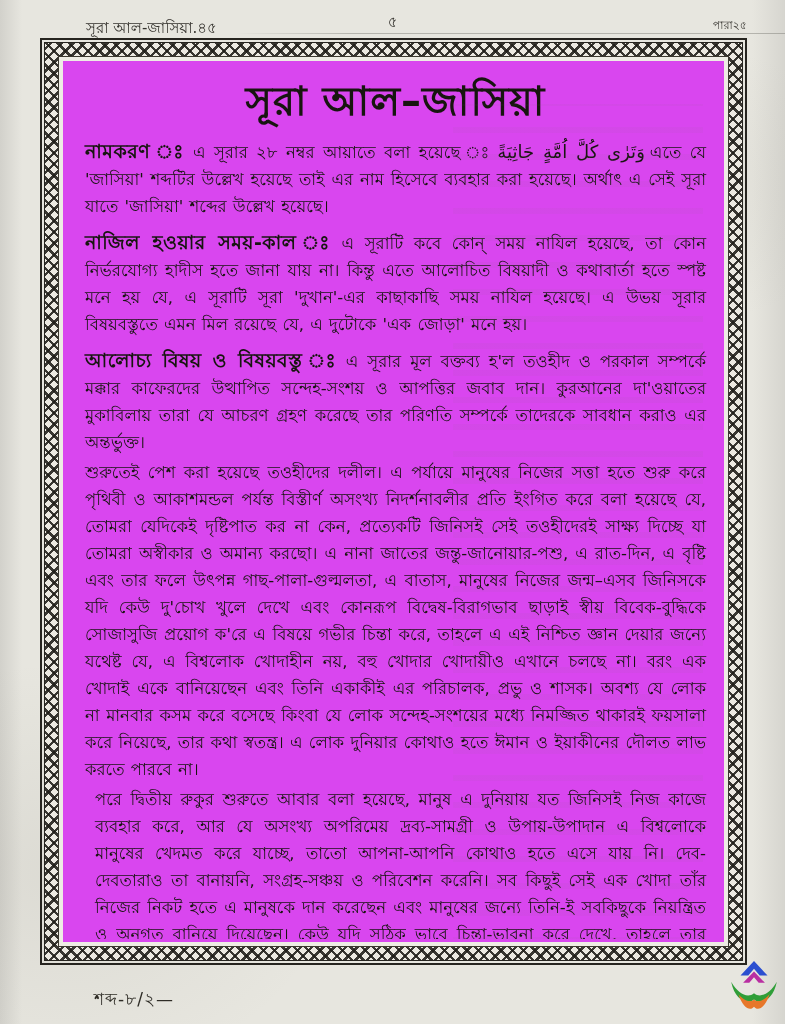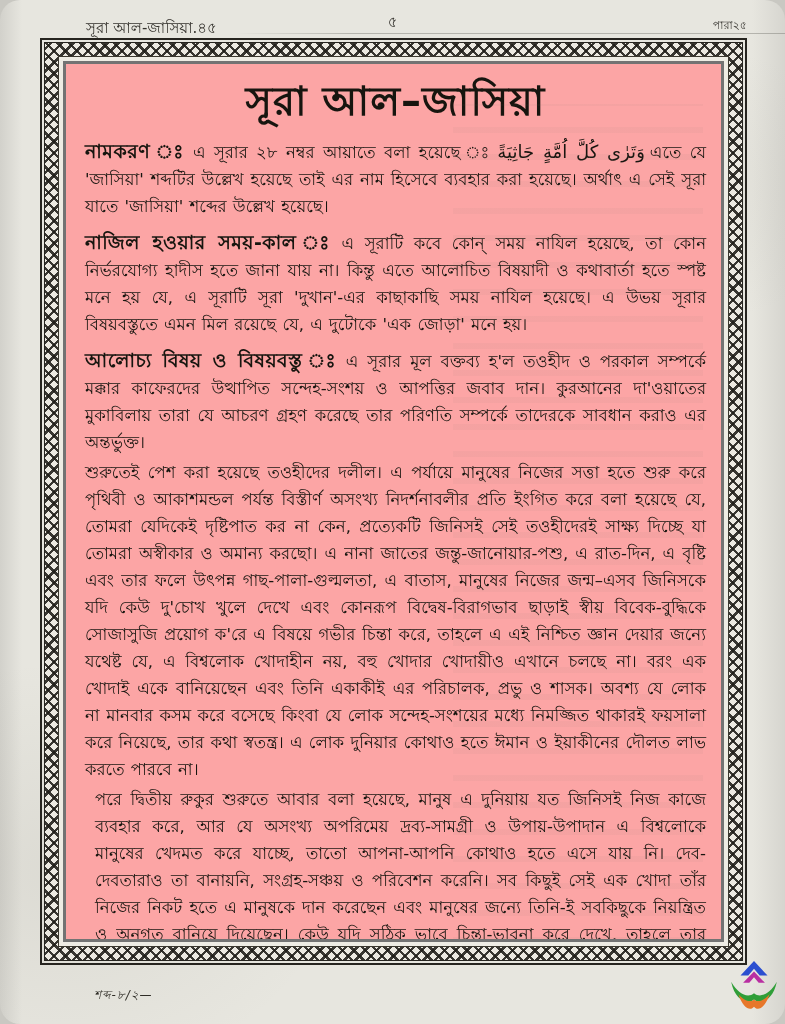--- a/index.html
+++ b/index.html
@@ -4,59 +4,58 @@
 <style>
   html,body { margin:0; padding:0; background:#c9c8c2; }
   .page {
     position:relative; width:785px; height:1024px; margin:0 auto; overflow:hidden;
     color:#17150f;
     font-family:"DejaVu Sans","Liberation Sans",sans-serif;
     background:
       radial-gradient(ellipse 320px 220px at 85% 18%, rgba(150,148,138,.10), transparent 65%),
       radial-gradient(ellipse 420px 320px at 8% 85%, rgba(140,138,128,.12), transparent 65%),
       linear-gradient(90deg, #d2d1cb 0, #e7e6df 22px, #e7e6df 752px, #d6d5cf 785px);
-    border-radius: 20px;
   }
   
   .crease { position:absolute; left:0; top:33px; width:100%; height:1px;
     background:linear-gradient(90deg, transparent 0 30%, rgba(105,105,98,.40) 45%, rgba(105,105,98,.40) 100%); }
 
   
   .runhead-left   { position:absolute; left:86px;  top:16px; font-size:15px; color:#33312c; }
   .runhead-center { position:absolute; left:50%;  top:10px; transform:translateX(-50%); font-size:15px; color:#33312c; }
   .runhead-right  { position:absolute; right:38px; top:17px; font-size:11px; color:#33312c; }
 
   
   .frame { position:absolute; left:40px; top:38px; width:707px; height:927px;
     box-sizing:border-box; border:2px solid #26241f; padding:2px; }
   .band  { width:100%; height:100%; box-sizing:border-box; border:1px solid #26241f; padding:13px;
     background:
       repeating-linear-gradient(45deg,  rgba(32,30,25,.88) 0 2.4px, rgba(0,0,0,0) 2.4px 8px),
       repeating-linear-gradient(-45deg, rgba(32,30,25,.88) 0 2.4px, rgba(0,0,0,0) 2.4px 8px),
       #ece9e1; }
   .inner-gap { width:100%; height:100%; box-sizing:border-box; background:#eeece4;
     border:1px solid #3b382f; padding:4px; }
-  .content { width:100%; height:100%; box-sizing:border-box; border:3px solid #737373;
-    background:#fca5a5; padding:4px 15px 0 19px; overflow:hidden; position:relative; }
+  .content { width:100%; height:100%; box-sizing:border-box; border:3px solid #d946ef;
+    background:#d946ef; padding:4px 15px 0 19px; overflow:hidden; position:relative; }
 
   
   .bleed { position:absolute; right:18px; top:40px; width:250px; height:860px; pointer-events:none;
     background:repeating-linear-gradient(0deg, transparent 0 21px, rgba(110,108,98,.05) 21px 27px); }
 
   .doc-title { text-align:center; font-size:40px; line-height:1.25; font-weight:bold;
     letter-spacing:1px; margin:8px 0 12px; }
 
   .para { font-size:16.5px; line-height:27px; text-align:justify; margin:0 0 3px;
     word-spacing:1px; }
   .para.gap-top { margin-top:9px; }
   .sec-head { font-size:19px; font-weight:bold; letter-spacing:.5px; padding-right:6px; }
   .arabic { direction:rtl; unicode-bidi:embed; font-size:18px; padding:0 5px; white-space:nowrap; }
   .indent { padding-left:10px; }
 
-  .footer-note { position:absolute; left:94px; top:986px; font-size:12px; font-style:italic;
+  .footer-note { position:absolute; left:94px; top:986px; font-size:17px; 
     color:#2e2c26; letter-spacing:1px; }
   .logo { position:absolute; left:729px; top:960px; width:50px; height:54px; }
 </style>
 </head>
 <body>
 
 <div class="page">
 
   <div class="crease"></div>
 

